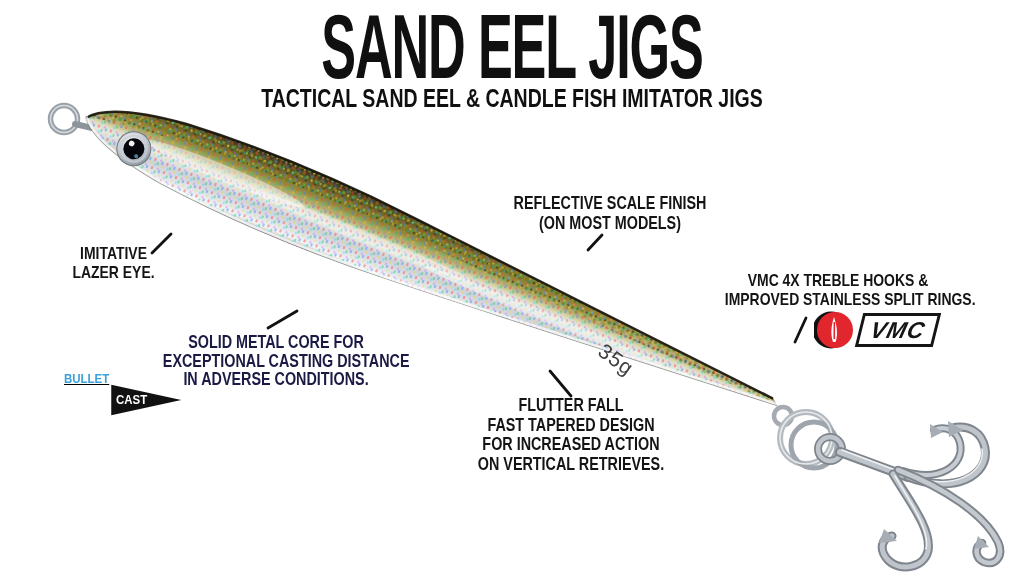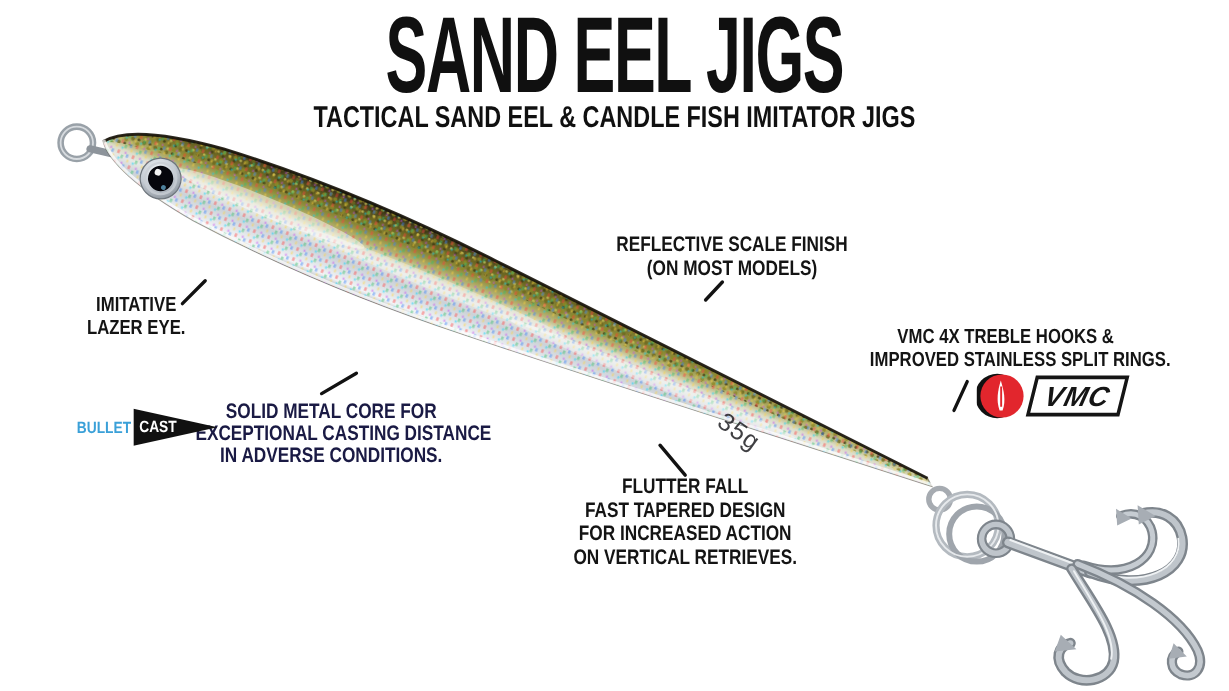--- a/index.html
+++ b/index.html
@@ -22,28 +22,29 @@
     transform:scaleX(0.82);
   }
   .callout div{white-space:nowrap;}
   .co-lazer{left:36px;top:244px;width:155px;font-size:17px;line-height:19px;}
   .co-reflective{left:478px;top:194px;width:264px;font-size:17.5px;line-height:19.5px;}
   .co-vmc{left:700px;top:272px;width:276px;font-size:17px;line-height:18.5px;}
   .co-casting{left:138px;top:333px;width:276px;font-size:17.5px;line-height:18.5px;color:#1a1a44;}
   .co-flutter{left:442px;top:396px;width:258px;font-size:17.5px;line-height:19.5px;}
 
   
-  .bulletcast{position:absolute;left:60px;top:340px;z-index:2;display:flex;align-items:center;}
+  .bulletcast{position:absolute;left:60px;top:340px;z-index:2;display:flex;align-items:center;text-decoration:underline;}
   .bc-bullet{
     color:#3aa0d8;font-size:13.5px;font-weight:700;letter-spacing:0;
     transform:scaleX(0.85);white-space:nowrap;
   }
   .bc-pennant{
     position:relative;width:70px;height:32px;background:#111;margin-left:-2px;
     clip-path:polygon(0 2%,100% 50%,0 98%);
+    margin-top:44px;
   }
   .bc-cast{
     position:absolute;left:5px;top:8px;color:#fff;font-size:13.5px;font-weight:700;
     transform:scaleX(0.85);transform-origin:left center;
   }
 
   
   .fastsink{position:absolute;left:426px;top:395px;z-index:2;width:68px;text-align:center;}
   .fs-fast{color:#2e6cb5;font-size:20px;line-height:20px;font-weight:900;transform:scaleX(0.82);}
   .fs-tri{

